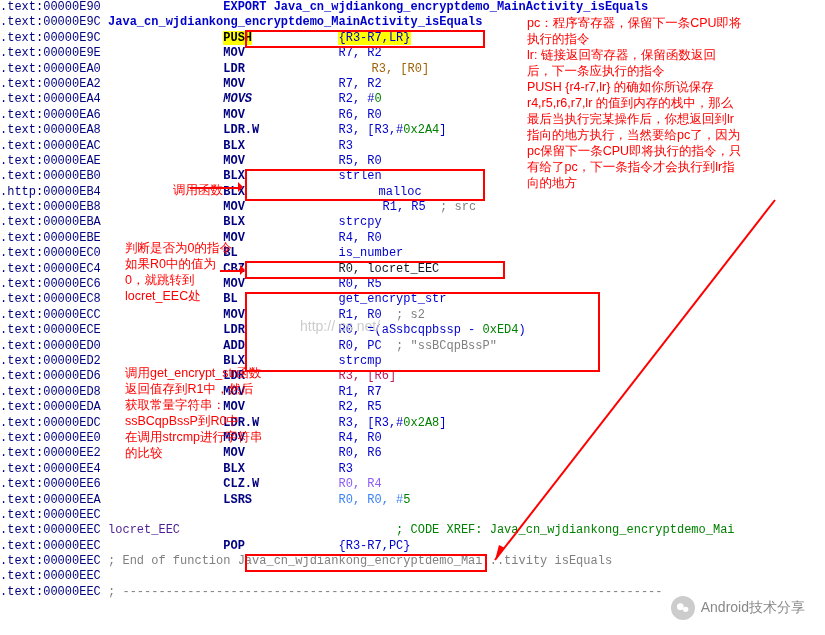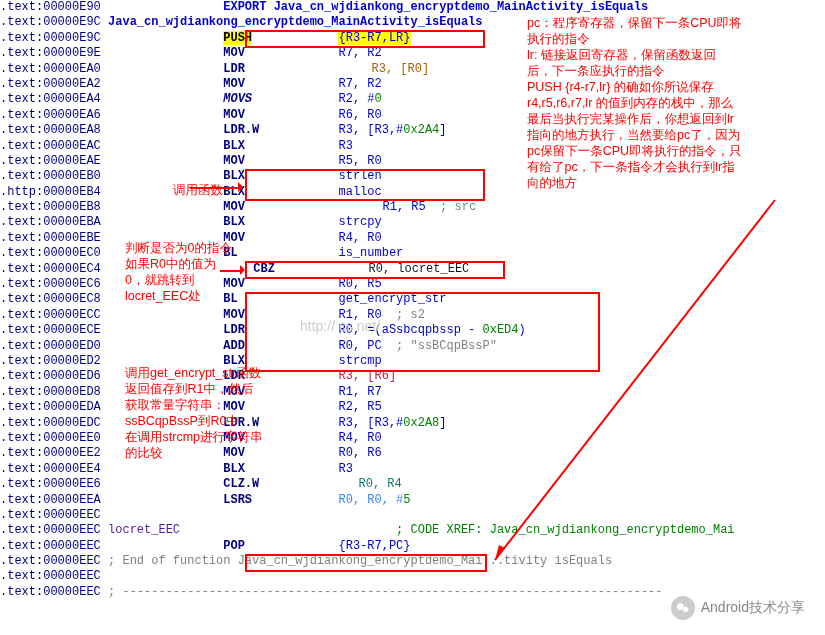--- a/index.html
+++ b/index.html
@@ -85,40 +85,40 @@
     <div class="line"><span class="addr-col">.text:00000E9C</span><span><span>                 </span><span style="color: #000000; font-weight: bold; background: rgb(255, 255, 0); margin-top: 17px;">PUSH</span><span>            </span><span style="color: rgb(0, 0, 204); background: rgb(255, 255, 0);">{R3-R7,LR}</span></span></div>
     <div class="line"><span class="addr-col">.text:00000E9E</span><span><span>                 </span><span style="color: rgb(0, 0, 128); font-weight: bold;">MOV</span><span>             </span><span style="color: rgb(0, 0, 204);">R7, R2</span></span></div>
     <div class="line"><span class="addr-col">.text:00000EA0</span><span><span>                 </span><span style="color: rgb(0, 0, 128); font-weight: bold;">LDR</span><span>             </span><span style="color: #a16207; margin-left: 33px;">R3, [R0]</span></span></div>
     <div class="line"><span class="addr-col">.text:00000EA2</span><span><span>                 </span><span style="color: rgb(0, 0, 128); font-weight: bold;">MOV</span><span>             </span><span style="color: rgb(0, 0, 204);">R7, R2</span></span></div>
     <div class="line"><span class="addr-col">.text:00000EA4</span><span><span>                 </span><span style="color: rgb(0, 0, 128); font-weight: bold; font-style: italic;">MOVS</span><span>            </span><span style="color: rgb(0, 0, 204); font-family: Liberation Mono, monospace;">R2, #</span><span style="color: rgb(0, 128, 0);">0</span><span style="color: rgb(0, 0, 204);"></span></span></div>
     <div class="line"><span class="addr-col">.text:00000EA6</span><span><span>                 </span><span style="color: rgb(0, 0, 128); font-weight: bold;">MOV</span><span>             </span><span style="color: rgb(0, 0, 204);">R6, R0</span></span></div>
     <div class="line"><span class="addr-col">.text:00000EA8</span><span><span>                 </span><span style="color: rgb(0, 0, 128); font-weight: bold;">LDR.W</span><span>           </span><span style="color: rgb(0, 0, 204);">R3, [R3,#</span><span style="color: rgb(0, 128, 0);">0x2A4</span><span style="color: rgb(0, 0, 204);">]</span></span></div>
     <div class="line"><span class="addr-col">.text:00000EAC</span><span><span>                 </span><span style="color: rgb(0, 0, 128); font-weight: bold;">BLX</span><span>             </span><span style="color: rgb(0, 0, 204);">R3</span></span></div>
     <div class="line"><span class="addr-col">.text:00000EAE</span><span><span>                 </span><span style="color: rgb(0, 0, 128); font-weight: bold;">MOV</span><span>             </span><span style="color: rgb(0, 0, 204); text-align: center;">R5, R0</span></span></div>
     <div class="line"><span class="addr-col">.text:00000EB0</span><span><span>                 </span><span style="color: rgb(0, 0, 128); font-weight: bold;">BLX</span><span>             </span><span style="color: rgb(0, 0, 204);">strlen</span></span></div>
-    <div class="line"><span class="addr-col">.http:00000EB4</span><span><span>                 </span><span style="color: rgb(0, 0, 128); font-weight: bold;">BLX</span><span>             </span><span style="color: rgb(0, 0, 204);">malloc</span></span></div>
+    <div class="line"><span class="addr-col">.http:00000EB4</span><span><span>                 </span><span style="color: rgb(0, 0, 128); font-weight: bold;">BLX</span><span>             </span><span style="color: rgb(0, 0, 204); margin-left: 40px;">malloc</span></span></div>
     <div class="line"><span class="addr-col">.text:00000EB8</span><span><span>                 </span><span style="color: rgb(0, 0, 128); font-weight: bold;">MOV</span><span>             </span><span style="color: rgb(0, 0, 204); margin-left: 44px;">R1, R5  </span><span style="color: rgb(128, 128, 128);">; src</span></span></div>
     <div class="line"><span class="addr-col">.text:00000EBA</span><span><span>                 </span><span style="color: rgb(0, 0, 128); font-weight: bold;">BLX</span><span>             </span><span style="color: rgb(0, 0, 204);">strcpy</span></span></div>
     <div class="line"><span class="addr-col">.text:00000EBE</span><span><span>                 </span><span style="color: rgb(0, 0, 128); font-weight: bold;">MOV</span><span>             </span><span style="color: rgb(0, 0, 204);">R4, R0</span></span></div>
     <div class="line"><span class="addr-col">.text:00000EC0</span><span><span>                 </span><span style="color: rgb(0, 0, 128); font-weight: bold;">BL</span><span>              </span><span style="color: rgb(0, 0, 204);">is_number</span></span></div>
-    <div class="line"><span class="addr-col">.text:00000EC4</span><span><span>                 </span><span style="color: rgb(0, 0, 128); font-weight: bold; margin-left: 30px;">CBZ</span><span>             </span><span style="color: #0f172a;">R0, locret_EEC</span></span></div>
+    <div class="line"><span class="addr-col">.text:00000EC4</span><span><span>                 </span><span style="color: rgb(0, 0, 128); font-weight: bold;">CBZ</span><span>             </span><span style="color: #0f172a;">R0, locret_EEC</span></span></div>
     <div class="line"><span class="addr-col">.text:00000EC6</span><span><span>                 </span><span style="color: rgb(0, 0, 128); font-weight: bold;">MOV</span><span>             </span><span style="color: rgb(0, 0, 204);">R0, R5</span></span></div>
     <div class="line"><span class="addr-col">.text:00000EC8</span><span><span>                 </span><span style="color: rgb(0, 0, 128); font-weight: bold;">BL</span><span>              </span><span style="color: rgb(0, 0, 204);">get_encrypt_str</span></span></div>
     <div class="line"><span class="addr-col">.text:00000ECC</span><span><span>                 </span><span style="color: rgb(0, 0, 128); font-weight: bold;">MOV</span><span>             </span><span style="color: rgb(0, 0, 204);">R1, R0  </span><span style="color: rgb(128, 128, 128);">; s2</span></span></div>
     <div class="line"><span class="addr-col">.text:00000ECE</span><span><span>                 </span><span style="color: rgb(0, 0, 128); font-weight: bold;">LDR</span><span>             </span><span style="color: rgb(0, 0, 204);">R0, =(aSsbcqpbssp - </span><span style="color: rgb(0, 128, 0);">0xED4</span><span style="color: rgb(0, 0, 204);">)</span></span></div>
     <div class="line"><span class="addr-col">.text:00000ED0</span><span><span>                 </span><span style="color: rgb(0, 0, 128); font-weight: bold;">ADD</span><span>             </span><span style="color: rgb(0, 0, 204);">R0, PC  </span><span style="color: rgb(128, 128, 128);">; "ssBCqpBssP"</span></span></div>
     <div class="line"><span class="addr-col">.text:00000ED2</span><span><span>                 </span><span style="color: rgb(0, 0, 128); font-weight: bold;">BLX</span><span>             </span><span style="color: rgb(0, 0, 204);">strcmp</span></span></div>
     <div class="line"><span class="addr-col">.text:00000ED6</span><span><span>                 </span><span style="color: rgb(0, 0, 128); font-weight: bold;">LDR</span><span>             </span><span style="color: #be185d; margin-top: 40px;">R3, [R6]</span></span></div>
     <div class="line"><span class="addr-col">.text:00000ED8</span><span><span>                 </span><span style="color: rgb(0, 0, 128); font-weight: bold;">MOV</span><span>             </span><span style="color: rgb(0, 0, 204);">R1, R7</span></span></div>
     <div class="line"><span class="addr-col">.text:00000EDA</span><span><span>                 </span><span style="color: rgb(0, 0, 128); font-weight: bold;">MOV</span><span>             </span><span style="color: rgb(0, 0, 204);">R2, R5</span></span></div>
     <div class="line"><span class="addr-col">.text:00000EDC</span><span><span>                 </span><span style="color: rgb(0, 0, 128); font-weight: bold;">LDR.W</span><span>           </span><span style="color: rgb(0, 0, 204);">R3, [R3,#</span><span style="color: rgb(0, 128, 0);">0x2A8</span><span style="color: rgb(0, 0, 204);">]</span></span></div>
     <div class="line"><span class="addr-col">.text:00000EE0</span><span><span>                 </span><span style="color: rgb(0, 0, 128); font-weight: bold;">MOV</span><span>             </span><span style="color: rgb(0, 0, 204);">R4, R0</span></span></div>
     <div class="line"><span class="addr-col">.text:00000EE2</span><span><span>                 </span><span style="color: rgb(0, 0, 128); font-weight: bold;">MOV</span><span>             </span><span style="color: rgb(0, 0, 204);">R0, R6</span></span></div>
     <div class="line"><span class="addr-col">.text:00000EE4</span><span><span>                 </span><span style="color: rgb(0, 0, 128); font-weight: bold;">BLX</span><span>             </span><span style="color: rgb(0, 0, 204);">R3</span></span></div>
-    <div class="line"><span class="addr-col">.text:00000EE6</span><span><span>                 </span><span style="color: rgb(0, 0, 128); font-weight: bold;">CLZ.W</span><span>           </span><span style="color: #0f766e; margin-left: 20px;">R0, R4</span></span></div>
+    <div class="line"><span class="addr-col">.text:00000EE6</span><span><span>                 </span><span style="color: rgb(0, 0, 128); font-weight: bold;">CLZ.W</span><span>           </span><span style="color: #8b5cf6;">R0, R4</span></span></div>
     <div class="line"><span class="addr-col">.text:00000EEA</span><span><span>                 </span><span style="color: rgb(0, 0, 128); font-weight: bold;">LSRS</span><span>            </span><span style="color: #3b82f6;">R0, R0, #</span><span style="color: rgb(0, 128, 0);">5</span><span style="color: rgb(0, 0, 204);"></span></span></div>
     <div class="line"><span class="addr-col">.text:00000EEC</span><span></span></div>
     <div class="line"><span class="addr-col">.text:00000EEC</span><span><span style="color: #4c1d95;"> locret_EEC                              </span><span style="color: rgb(0, 128, 0);">; CODE XREF: Java_cn_wjdiankong_encryptdemo_Mai</span></span></div>
     <div class="line"><span class="addr-col">.text:00000EEC</span><span><span>                 </span><span style="color: rgb(0, 0, 128); font-weight: bold;">POP</span><span>             </span><span style="color: rgb(0, 0, 204);">{R3-R7,PC}</span></span></div>
     <div class="line"><span class="addr-col">.text:00000EEC</span><span style="color: rgb(128, 128, 128);"> ; End of function Java_cn_wjdiankong_encryptdemo_Mai...tivity isEquals</span></div>
     <div class="line"><span class="addr-col">.text:00000EEC</span><span></span></div>
     <div class="line"><span class="addr-col">.text:00000EEC</span><span style="color: rgb(128, 128, 128);"> ; ---------------------------------------------------------------------------</span></div>
   </div>
 
 <div class="box-overlay" style="left:245px;top:30px;width:240px;height:18px;"></div>

